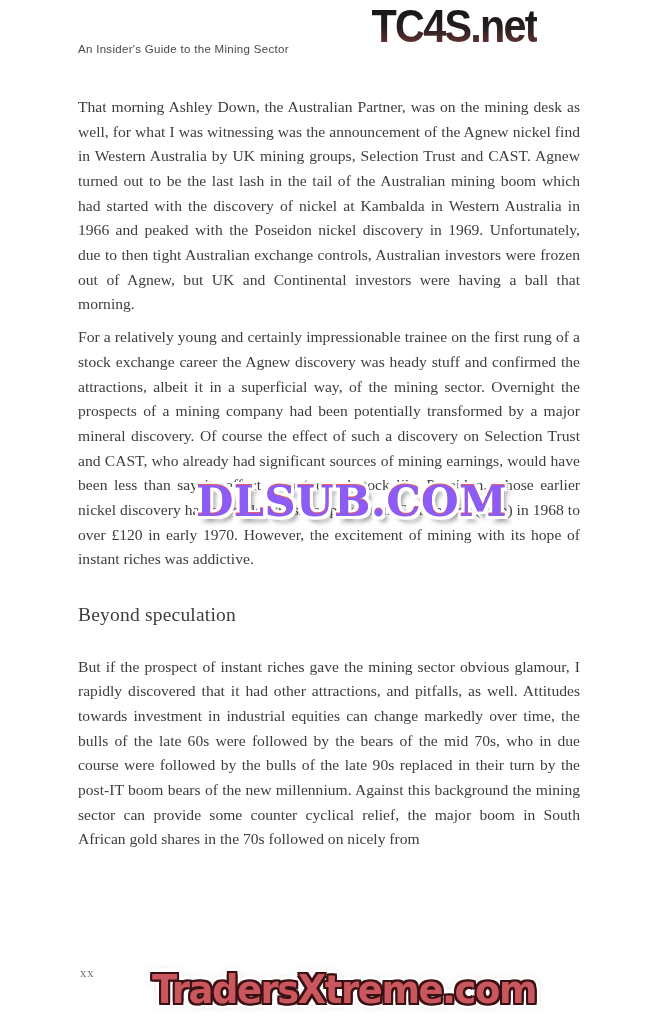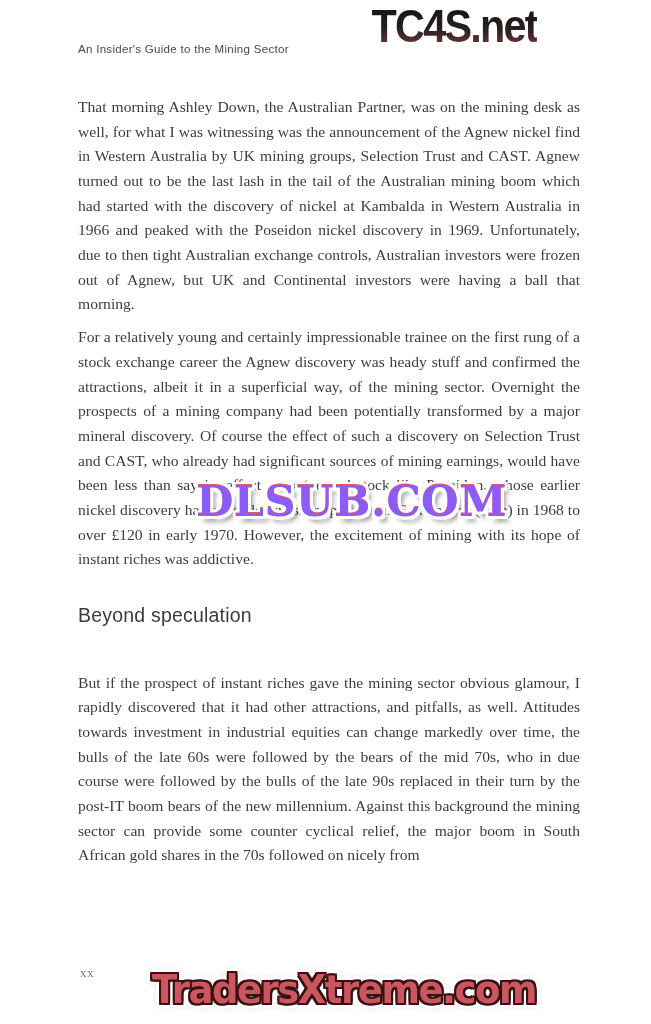--- a/index.html
+++ b/index.html
@@ -50,28 +50,28 @@
     width: 502px;
     font-size: 15.6px;
     line-height: 24.65px;
     color: #3d3d3d;
     text-align: justify;
   }
   .body-column p { margin-bottom: 8.5px; }
   .body-column p:last-child { margin-bottom: 8px; }
 
   .section-heading {
-    font-family: Liberation Sans, sans-serif;
+    font-family: Liberation Serif, serif;
     font-size: 19.5px;
     font-weight: 400;
     letter-spacing: 0.2px;
     color: #3c3c3c;
     text-align: left;
     margin-top: 31px;
-    margin-bottom: 43px;
+    margin-bottom: 27px;
   }
 
   
   .dlsub-watermark {
     position: absolute;
     top: 476px; left: 196px;
     font-family: "DejaVu Serif", serif;
     font-weight: bold;
     font-size: 43px;
     letter-spacing: 0.5px;

